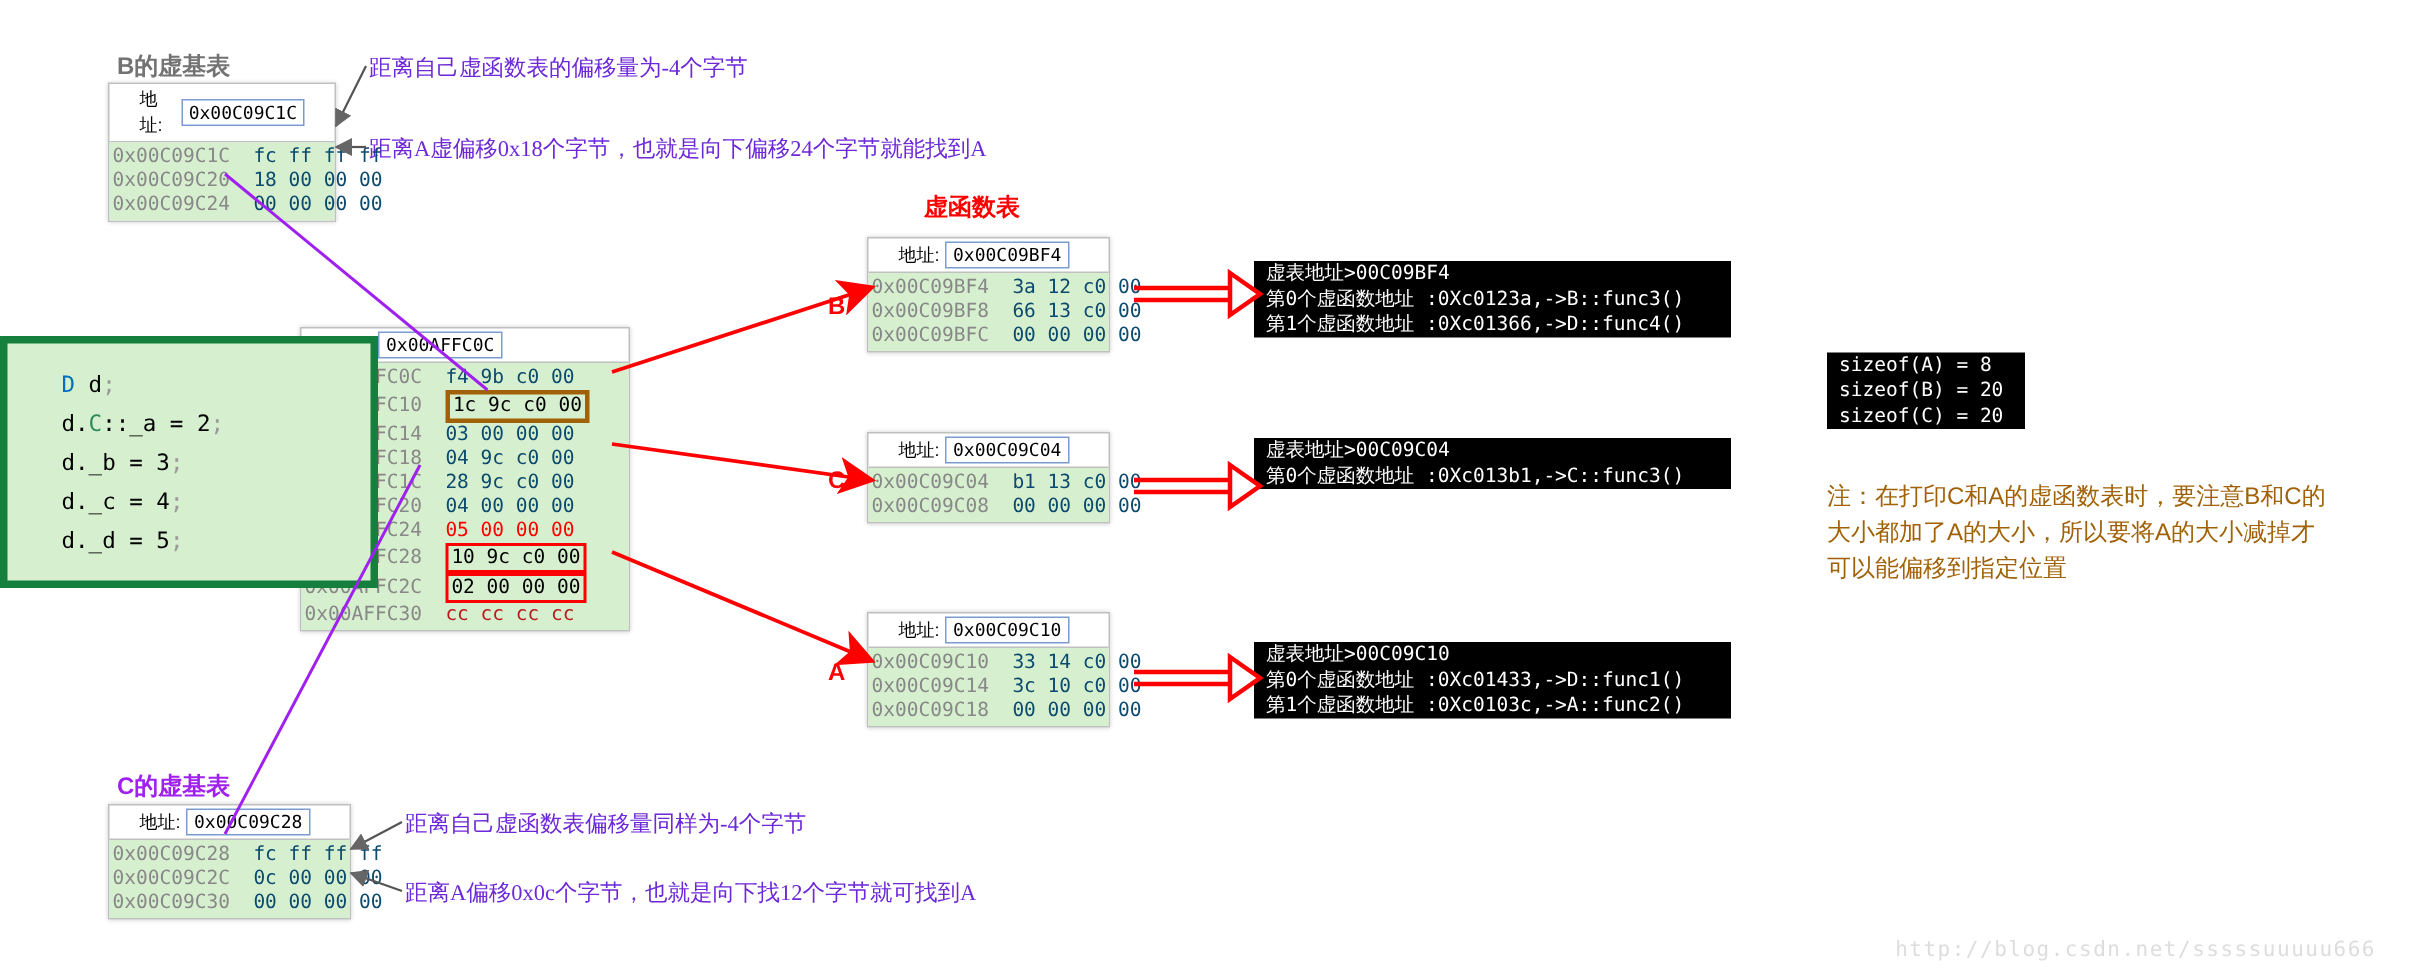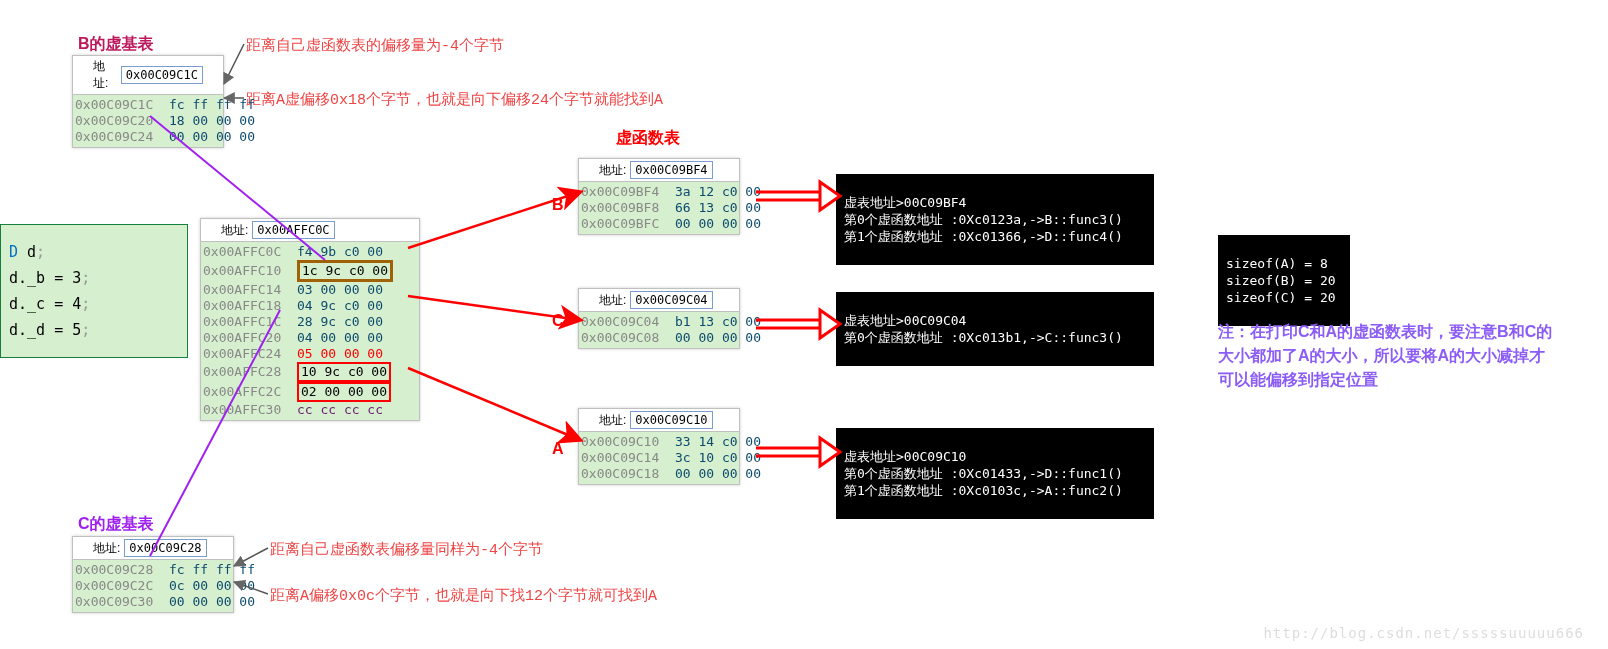--- a/index.html
+++ b/index.html
@@ -7,35 +7,35 @@
 .memview { border:1px solid #c0c0c0; background:#fff; box-shadow:0 0 3px rgba(0,0,0,0.2); position:absolute; }
 .memview .addrbar { border-bottom:1px solid #c0c0c0; padding:2px 20px; font-size:12px; display:flex; align-items:center; }
 .memview .addrbar .lbl { margin-right:4px; }
 .memview .addrbar .val { font-family:Consolas,monospace; border:1px solid #7a9ccf; padding:1px 4px; background:#fff; }
 .hexrows { background:#d6efce; font-family:Consolas,monospace; font-size:13px; padding:2px; }
 .hexrow { white-space:pre; line-height:16px; }
 .hexrow .addr { color:#888; }
 .hexrow .bytestxt { color:#0c4a6e; }
 .box-purple { border:3px solid #a16207; padding:0 2px; display:inline-block; }
 .box-red { border:2px solid #f00; padding:0 2px; display:inline-block;text-align:center; }
-.codeblock { position:absolute; background:#d6efce; border:1px solid #15803d; padding:14px 8px; font-family:Consolas,monospace; font-size:15px; line-height:26px; }
+.codeblock { position:absolute; background:#d6efce; border:5px solid #15803d; padding:14px 36px; font-family:Consolas,monospace; font-size:15px; line-height:26px; }
 .codeblock .t-blue { color:#0070c0; }
 .codeblock .t-t { color:#2e8b57; }
 .codeblock .t-g { color:#999; }
-.term { position:absolute; background:#000; color:#fff; font-family:"SimSun",Consolas,monospace; font-size:13px; line-height:17px; padding:20px 8px; white-space:pre; }
-.note { position:absolute; color:#ef4444; font-family:Liberation Mono, monospace; font-size:15px; }
-.bluenote { position:absolute; color:#8b5cf6; font-family:"SimSun",sans-serif; font-size:16px; font-weight:bold; line-height:24px; width:340px; }
+.term { position:absolute; background:#000; color:#fff; font-family:"SimSun",Consolas,monospace; font-size:13px; line-height:17px; padding:0 8px; white-space:pre; }
+.note { position:absolute; color:#6d28d9; font-family:Liberation Serif, serif; font-size:15px; }
+.bluenote { position:absolute; color:#a16207; font-family:"SimSun",sans-serif; font-size:16px; font-weight:normal; line-height:24px; width:340px; }
 .letter { position:absolute; font-weight:bold; font-size:16px; }
 .watermark { position:absolute; right:24px; bottom:8px; color:#ddd; font-family:Consolas,monospace; font-size:14px; letter-spacing:1px; }
 svg.overlay { position:absolute; left:0; top:0; width:1608px; height:649px; pointer-events:none; }
 </style>
 </head>
 <body>
 
-<div class="heading" style="position:absolute;left:78px;top:34px;color:#be185d">B的虚基表</div>
+<div class="heading" style="position:absolute;left:78px;top:34px;color:#737373">B的虚基表</div>
 <div class="heading" style="position:absolute;left:78px;top:514px;color:#a020f0">C的虚基表</div>
 <div class="heading" style="position:absolute;left:616px;top:128px;color:#ff0000">虚函数表</div>
 
 <div class="note" style="left:246px;top:36px">距离自己虚函数表的偏移量为-4个字节</div>
 <div class="note" style="left:246px;top:90px">距离A虚偏移0x18个字节，也就是向下偏移24个字节就能找到A</div>
 <div class="note" style="left:270px;top:540px">距离自己虚函数表偏移量同样为-4个字节</div>
 <div class="note" style="left:270px;top:586px">距离A偏移0x0c个字节，也就是向下找12个字节就可找到A</div>
 
 <div class="letter" style="left:552px;top:196px;color:#ff0000">B</div>
 <div class="letter" style="left:552px;top:312px;color:#ff0000">C</div>
@@ -73,21 +73,21 @@
   <div class="hexrows" id="rows-stack">
       <div class="hexrow"><span class="addr">0x00AFFC0C  </span><span class="bytestxt">f4 9b c0 00</span></div>
       <div class="hexrow"><span class="addr">0x00AFFC10  </span><span class="box-purple">1c 9c c0 00</span></div>
       <div class="hexrow"><span class="addr">0x00AFFC14  </span><span class="bytestxt">03 00 00 00</span></div>
       <div class="hexrow"><span class="addr">0x00AFFC18  </span><span class="bytestxt">04 9c c0 00</span></div>
       <div class="hexrow"><span class="addr">0x00AFFC1C  </span><span class="bytestxt">28 9c c0 00</span></div>
       <div class="hexrow"><span class="addr">0x00AFFC20  </span><span class="bytestxt">04 00 00 00</span></div>
       <div class="hexrow"><span class="addr">0x00AFFC24  </span><span class="bytestxt" style="color: rgb(255, 0, 0);">05 00 00 00</span></div>
       <div class="hexrow"><span class="addr">0x00AFFC28  </span><span class="box-red">10 9c c0 00</span></div>
       <div class="hexrow"><span class="addr">0x00AFFC2C  </span><span class="box-red">02 00 00 00</span></div>
-      <div class="hexrow"><span class="addr">0x00AFFC30  </span><span class="bytestxt" style="color: #701a75;">cc cc cc cc</span></div>
+      <div class="hexrow"><span class="addr">0x00AFFC30  </span><span class="bytestxt" style="color: #b91c1c;">cc cc cc cc</span></div>
     </div>
 </div>
 
 <div class="memview" style="left:578px;top:158px;width:160px">
   <div class="addrbar">
       <span class="lbl">地址:</span>
       <span class="val">0x00C09BF4</span>
     </div>
   <div class="hexrows" id="rows-vftb">
       <div class="hexrow"><span class="addr">0x00C09BF4  </span><span class="bytestxt">3a 12 c0 00</span></div>
@@ -114,20 +114,21 @@
     </div>
   <div class="hexrows" id="rows-vfta">
       <div class="hexrow"><span class="addr">0x00C09C10  </span><span class="bytestxt">33 14 c0 00</span></div>
       <div class="hexrow"><span class="addr">0x00C09C14  </span><span class="bytestxt">3c 10 c0 00</span></div>
       <div class="hexrow"><span class="addr">0x00C09C18  </span><span class="bytestxt">00 00 00 00</span></div>
     </div>
 </div>
 
 <div class="codeblock" style="left:0;top:224px;width:170px">
   <div><span class="t-blue">D</span><span> d</span><span class="t-g">;</span></div>
+  <div><span>d.</span><span class="t-t">C</span><span>::_a = 2</span><span class="t-g">;</span></div>
   <div><span>d._b = 3</span><span class="t-g">;</span></div>
   <div><span>d._c = 4</span><span class="t-g">;</span></div>
   <div><span>d._d = 5</span><span class="t-g">;</span></div>
 </div>
 
 <div class="term" style="left:836px;top:174px;width:302px">虚表地址&gt;00C09BF4
 第0个虚函数地址 :0Xc0123a,-&gt;B::func3()
 第1个虚函数地址 :0Xc01366,-&gt;D::func4()</div>
 <div class="term" style="left:836px;top:292px;width:302px">虚表地址&gt;00C09C04
 第0个虚函数地址 :0Xc013b1,-&gt;C::func3()</div>

